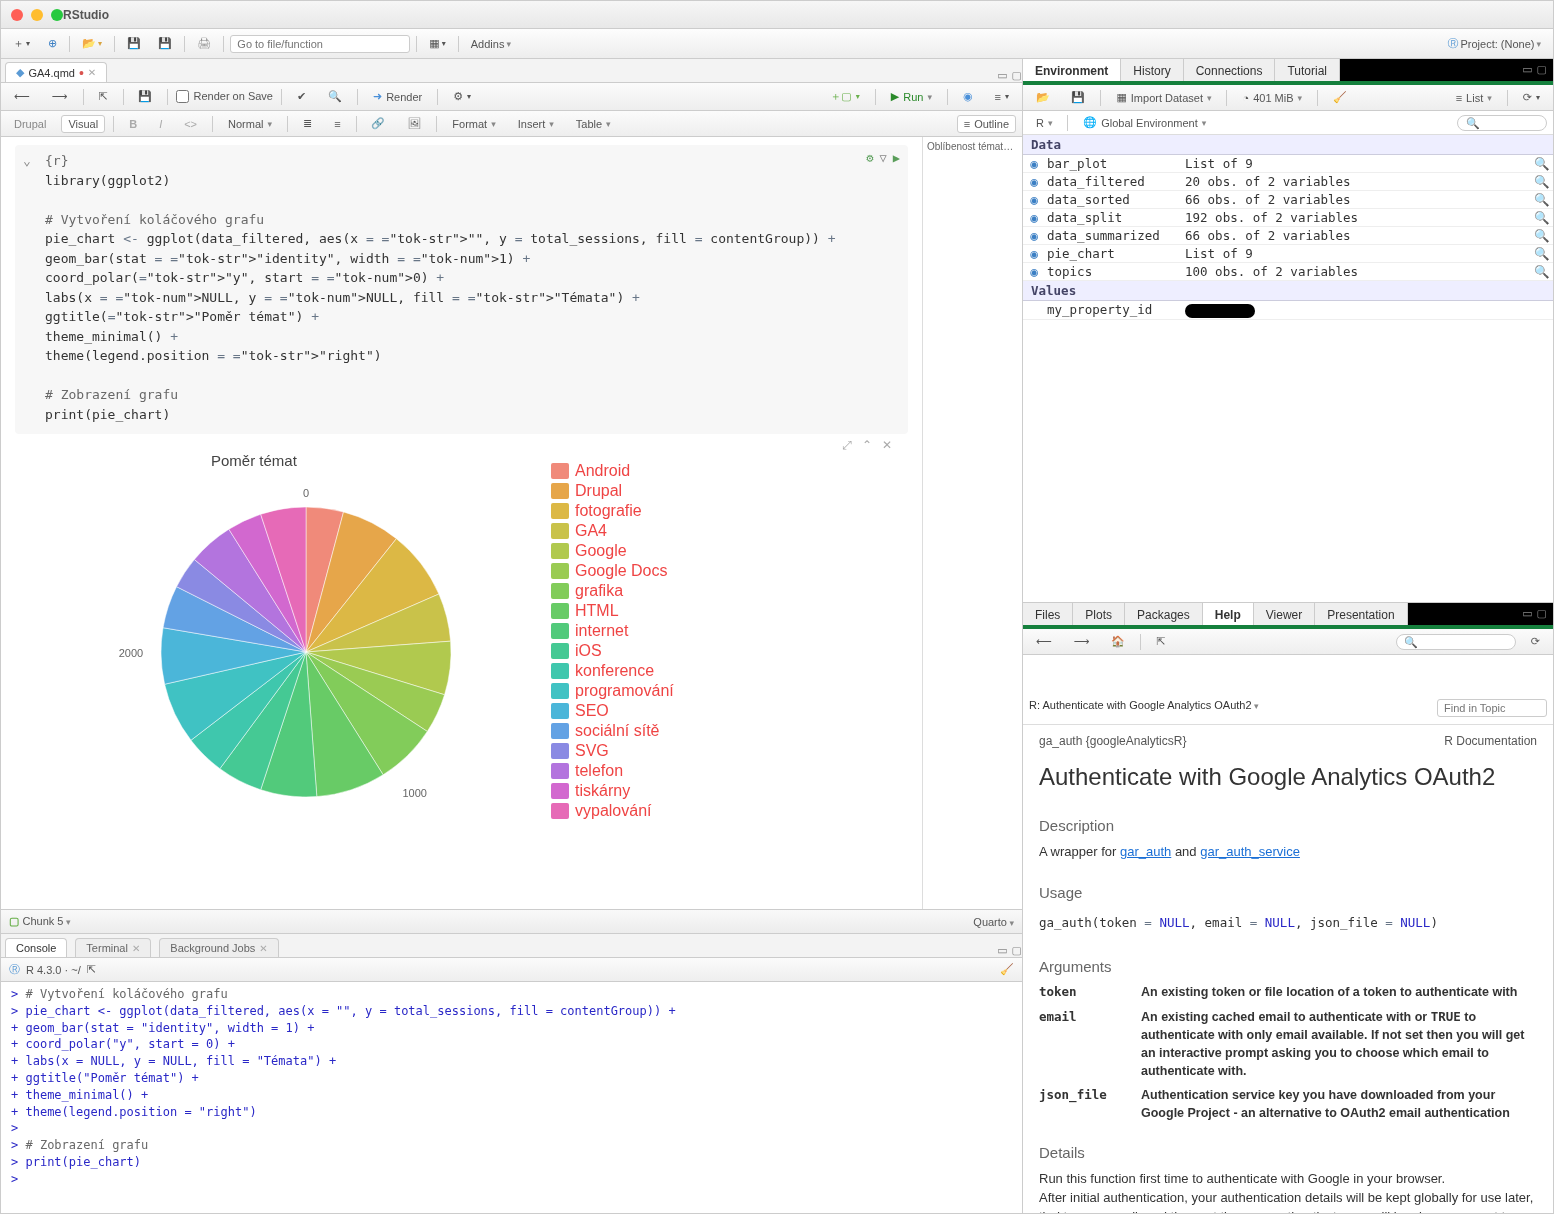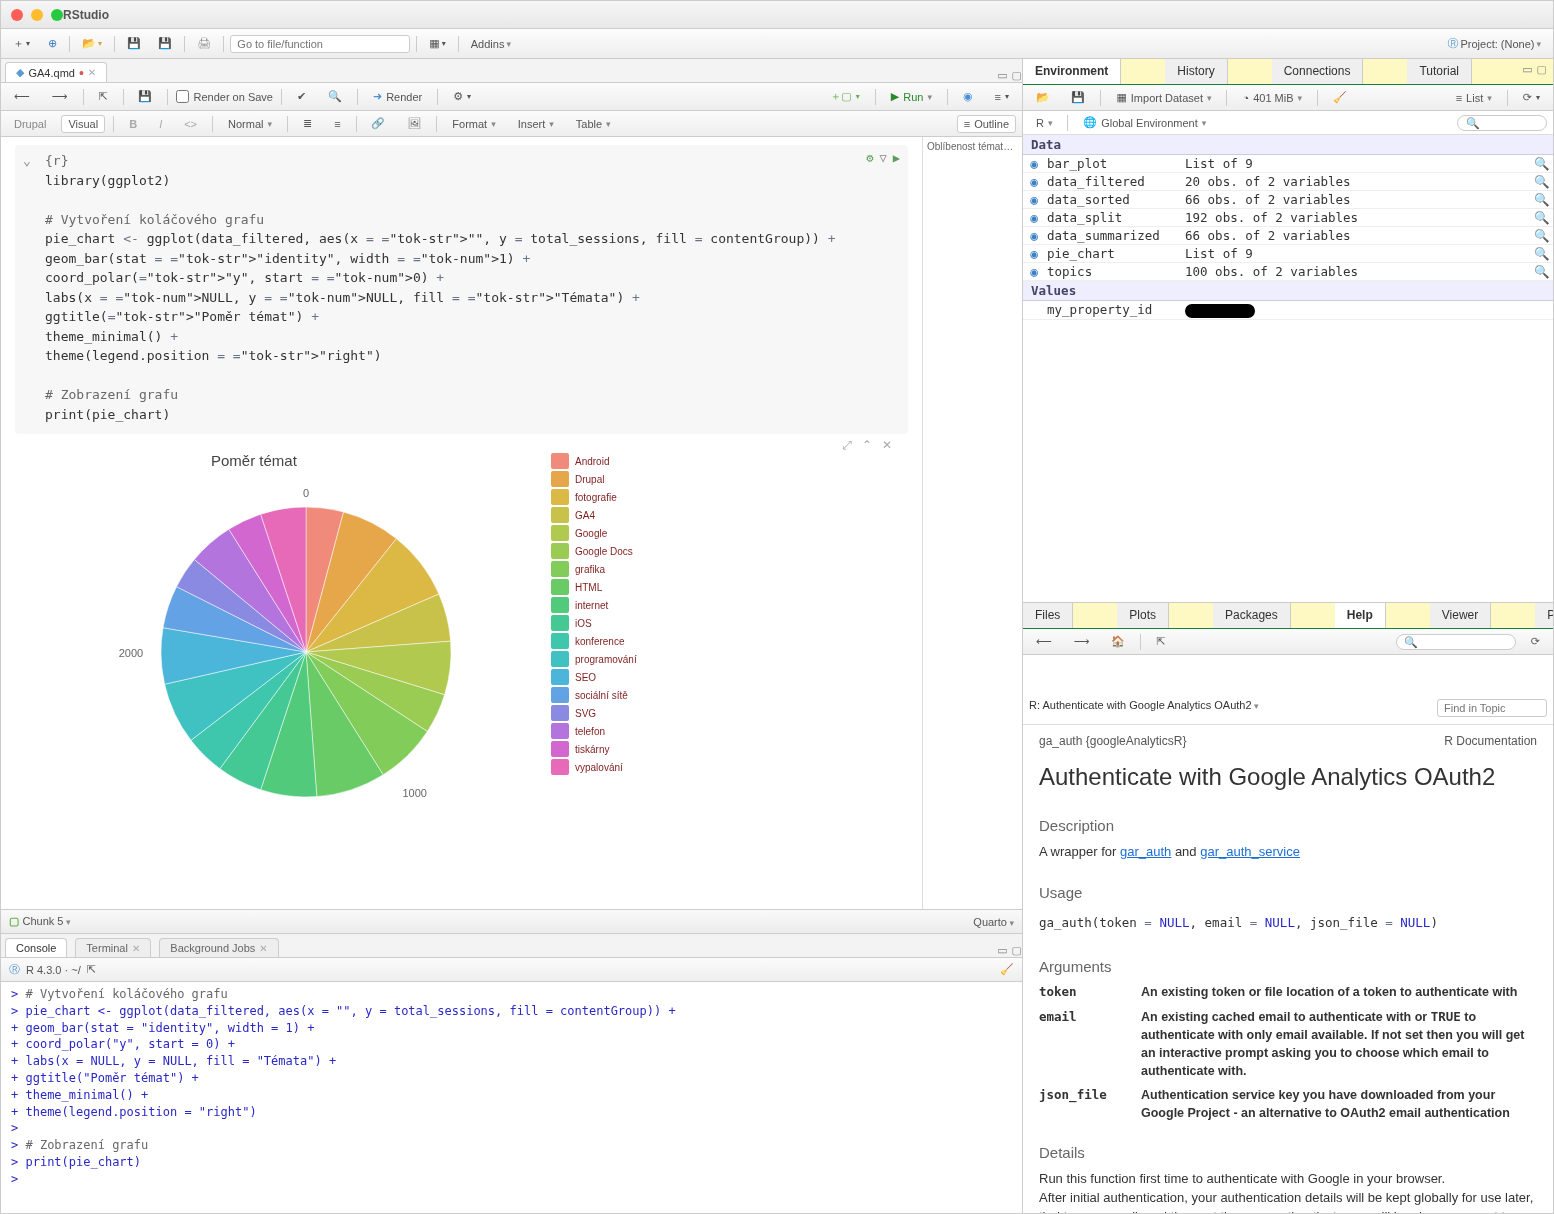--- a/index.html
+++ b/index.html
@@ -30,32 +30,32 @@
 .divider { width:1px; height:16px; background:#ccc; }
 .editor-body { flex:1; display:flex; overflow:hidden; }
 .source-pane { flex:1; overflow:auto; background:#fff; }
 .outline-sidebar { width:100px; border-left:1px solid #ddd; font-size:10px; color:#666; padding:4px;}
 .code-block { background:#f7f7f7; margin:8px 14px; border-radius:4px; padding:6px 12px 10px 30px; font-family: "Menlo","Consolas",monospace; font-size:13px; line-height:1.5; position:relative;}
 .code-block .gutter { position:absolute; left:8px; top:6px; color:#888;}
 .code-block .chunk-ctrl { position:absolute; right:8px; top:4px; display:flex; gap:6px; color:#5a9e5a; font-size:12px;} .tok-comm { color:#686868; } .tok-op{color:#687687;}
 .chart-area { margin:8px 20px 12px 90px; position:relative; display:flex; }
 .chart-svg-wrap { width:430px; height:380px; position:relative;}
 .chart-title { position:absolute; top:10px; left:120px; font-size:15px; color:#444;}
-.chart-legend { margin-left:30px; margin-top:11px; font-size:10px; color:#7f1d1d;}
+.chart-legend { margin-left:30px; margin-top:20px; font-size:16px; color:#ef4444;}
 .legend-item { display:flex; align-items:center; gap:6px; margin-bottom:2px;}
 .legend-sw { width:18px; height:16px; border-radius:2px;}
 .chart-controls { position:absolute; right:10px; top:-4px; color:#aaa; font-size:12px; display:flex; gap:10px;}
 .chunk-footer { height:24px; background:linear-gradient(#f9f9f9,#ececec); border-top:1px solid #ccc; display:flex; align-items:center; padding:0 8px; font-size:11px; color:#555; justify-content:space-between;}
 .console-wrap { height:280px; border-top:1px solid #ccc; display:flex; flex-direction:column;}
 .console-tabs { height:24px; background:#f3f3f3; border-bottom:1px solid #ccc; display:flex; align-items:flex-end; gap:8px; padding-left:4px;}
 .console-header { height:24px; background:linear-gradient(#fbfbfb,#eee); border-bottom:1px solid #ccc; display:flex; align-items:center; padding:0 8px; font-size:11px; color:#555; gap:6px;}
 .console-body { flex:1; overflow:auto; font-family:"Menlo","Consolas",monospace; font-size:12px; padding:4px 10px; line-height:1.4;}
 .console-body .prompt { color:#2a28c7;}
 .env-pane { flex:1; display:flex; flex-direction:column; border-bottom:1px solid #ccc; min-height:0;}
-.env-tabs { height:26px; background:#fef9c3; border-bottom:1px solid #15803d; display:flex;gap:44px;}
+.env-tabs { height:26px; background:#000000; border-bottom:4px solid #15803d; display:flex;}
 .env-tab { padding:5px 12px; border-right:1px solid #ccc; font-size:12px; cursor:pointer; background:#efefef;}
 .env-tab.active { background:#fff; font-weight:600;}
 .env-toolbar { height:26px; background:linear-gradient(#fbfbfb,#eee); border-bottom:1px solid #ccc; display:flex; align-items:center; padding:0 6px; gap:8px; font-size:11px; color:#555;}
 .env-subtoolbar { height:24px; border-bottom:1px solid #ddd; display:flex; align-items:center; padding:0 6px; gap:8px; font-size:11px; color:#555;}
 .env-table { flex:1; overflow:auto; font-family:"Menlo","Consolas",monospace; font-size:12.5px;}
 .env-section { background:#eef; color:#446; font-weight:600; padding:2px 8px; border-bottom:1px solid #ccd;}
 .env-row { display:flex; border-bottom:1px solid #eee; padding:1px 0;}
 .env-row .icon { width:22px; text-align:center; color:#3b7fc4;}
 .env-row .name { width:140px; padding-left:2px; color:#333;}
 .env-row .val { flex:1; color:#333;}
@@ -134,21 +134,21 @@
         </div>
       </div>
       <div class="editor-toolbar">
         <span class="btn-flat">⟵</span>
         <span class="btn-flat">⟶</span>
         <span class="divider"></span>
         <span class="btn-flat">⇱</span>
         <span class="divider"></span>
         <span class="btn-flat blue-icon">💾</span>
         <span class="divider"></span>
-        <label style="display:flex;align-items:center;gap:4px">
+        <label style="display:flex;gap:4px">
             <input type="checkbox" style=""> 
             <span>Render on Save</span>
           </label>
         <span class="divider"></span>
         <span class="btn-flat">✔</span>
         <span class="btn-flat">🔍</span>
         <span class="divider"></span>
         <span class="btn-flat">
             <span style="color:#4a90d9">➜</span>
             <span>Render</span>

